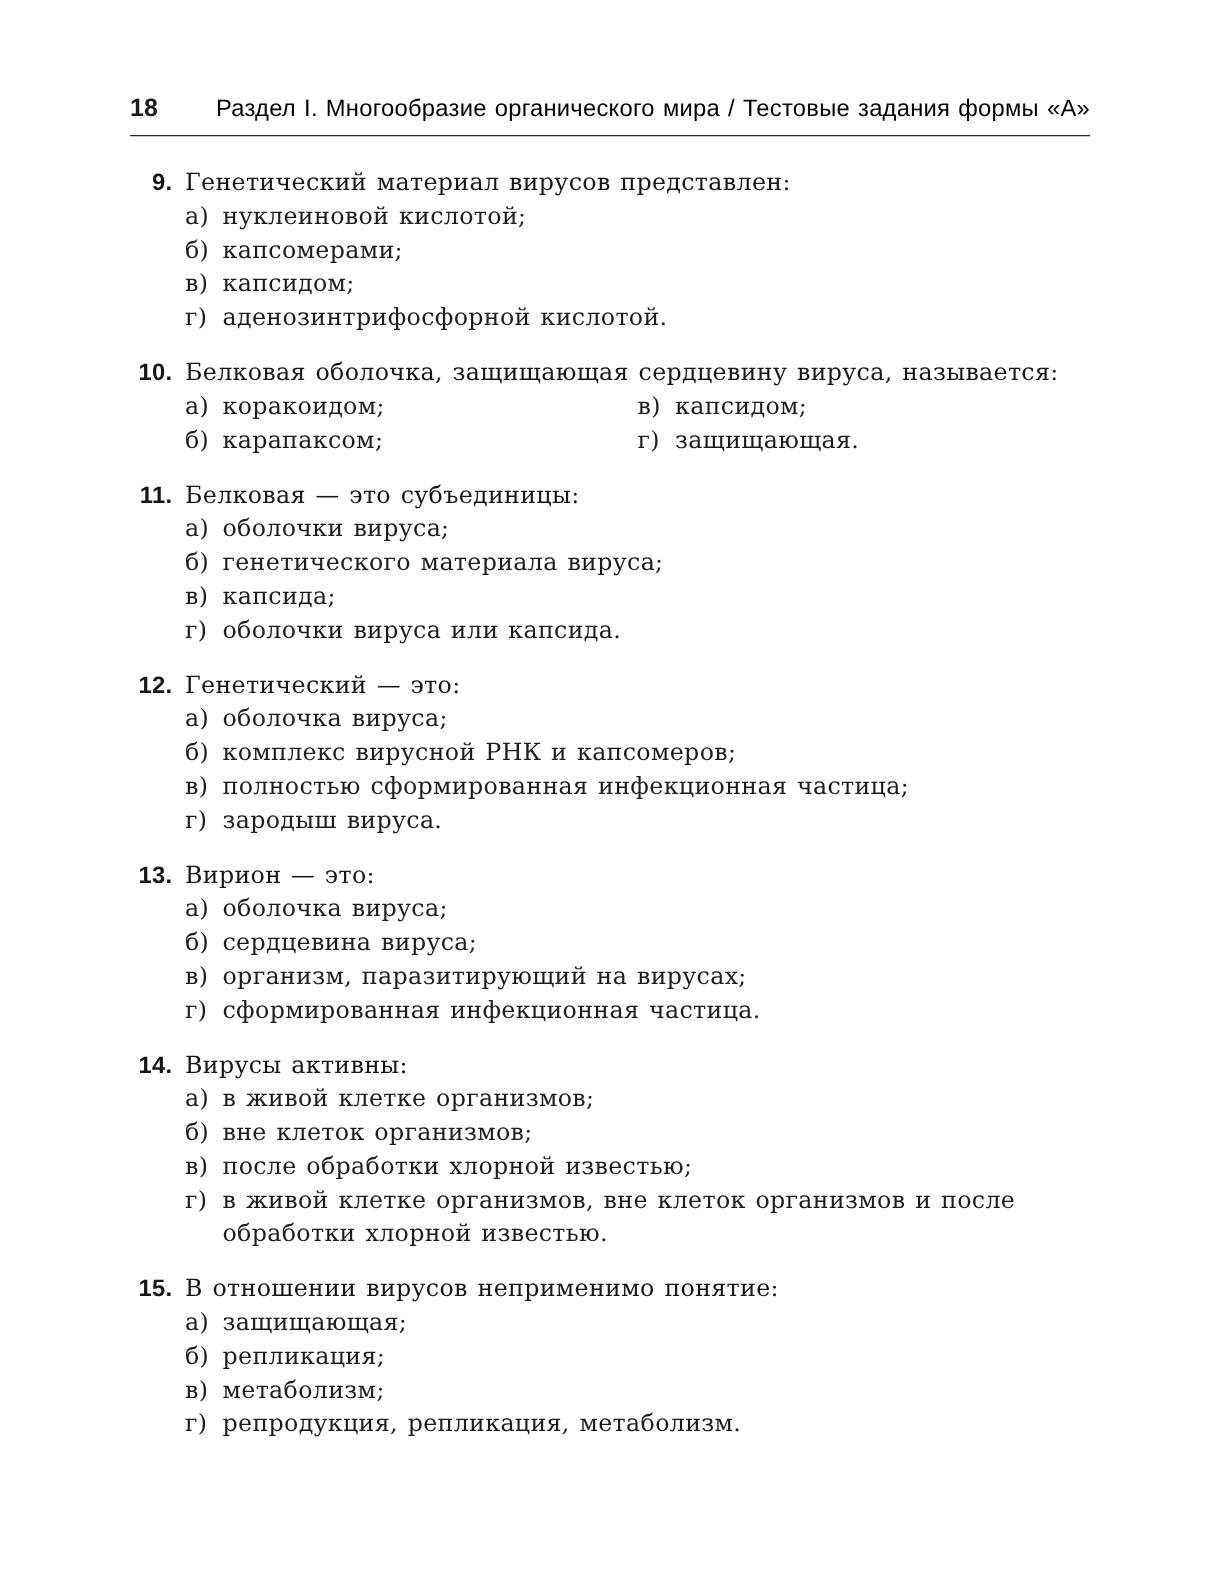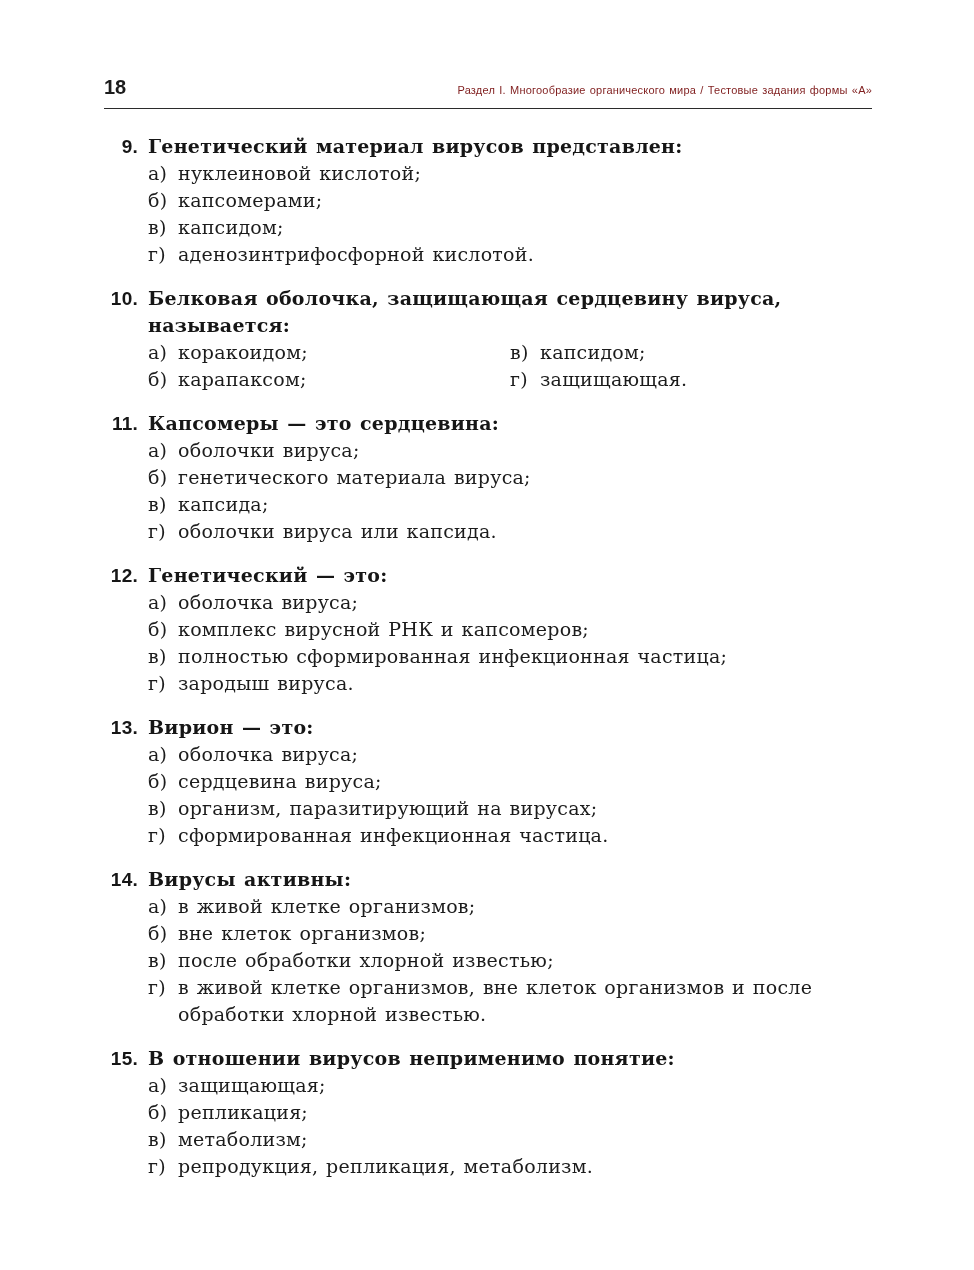--- a/index.html
+++ b/index.html
@@ -29,23 +29,23 @@
     border-bottom: 1.6px solid #2b2b2b;
   }
   .page-number {
     font-size: 20px;
     font-weight: 700;
     color: #1c1c1c;
   }
   .header-title {
     flex: 1;
     text-align: right;
-    font-size: 11px;
+    font-size: 19px;
     font-weight: 500;
-    color: #7f1d1d;
+    color: #000000;
     letter-spacing: 0.2px;
     word-spacing: 1px;
   }
 
   
   .questions {
     margin-top: 24px;
   }
 
   .question {
@@ -63,21 +63,21 @@
     margin-right: 10px;
     font-family: "Liberation Sans", sans-serif;
     font-weight: 700;
     font-size: 19px;
     color: #161616;
   }
 
   .q-body { flex: 1; min-width: 0; }
 
   .q-stem {
-    font-weight: 700;
+    font-weight: 400;
     color: #161616;
     word-spacing: 1.5px;
   }
 
   .q-options {
     list-style: none;
   }
 
   .option {
     display: flex;
@@ -158,21 +158,21 @@
               <span class="opt-label">г)</span>
               <span class="opt-text">защищающая.</span>
             </li>
           </ul>
     </div>
   </section>
 
   <section class="question">
     <span class="q-number">11.</span>
     <div class="q-body">
-      <p class="q-stem">Капсомеры — это сердцевина:</p>
+      <p class="q-stem">Белковая — это субъединицы:</p>
       <ul class="q-options">
             <li class="option">
               <span class="opt-label">а)</span>
               <span class="opt-text">оболочки вируса;</span>
             </li>
             <li class="option">
               <span class="opt-label">б)</span>
               <span class="opt-text">генетического материала вируса;</span>
             </li>
             <li class="option">

